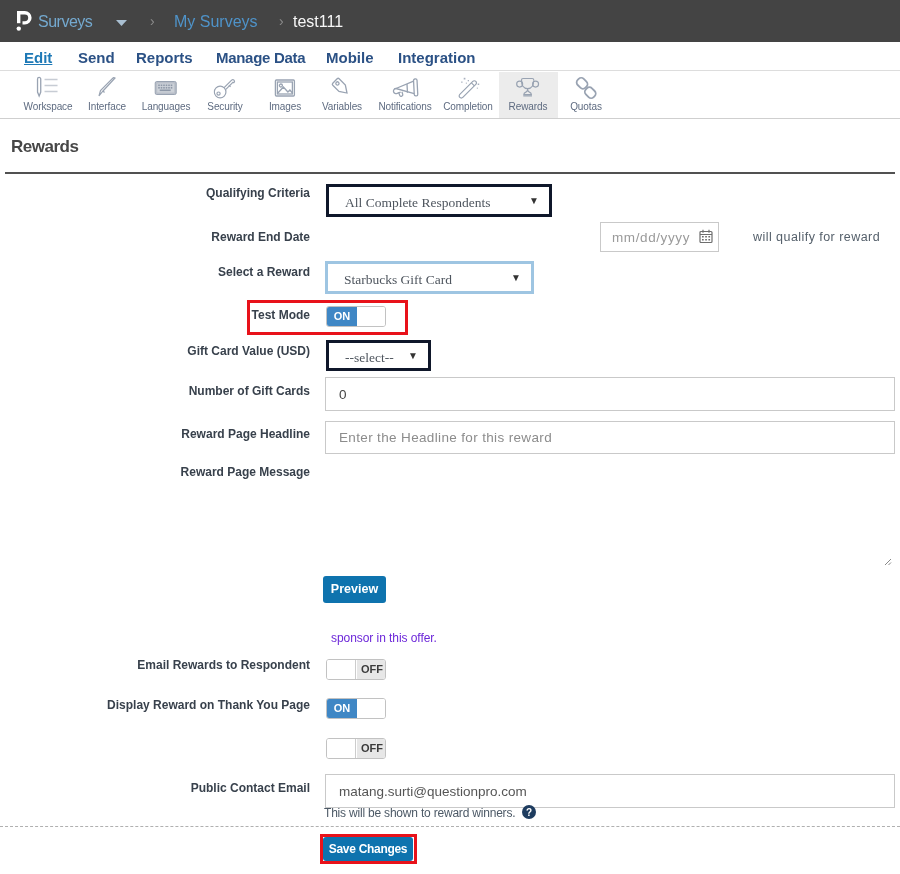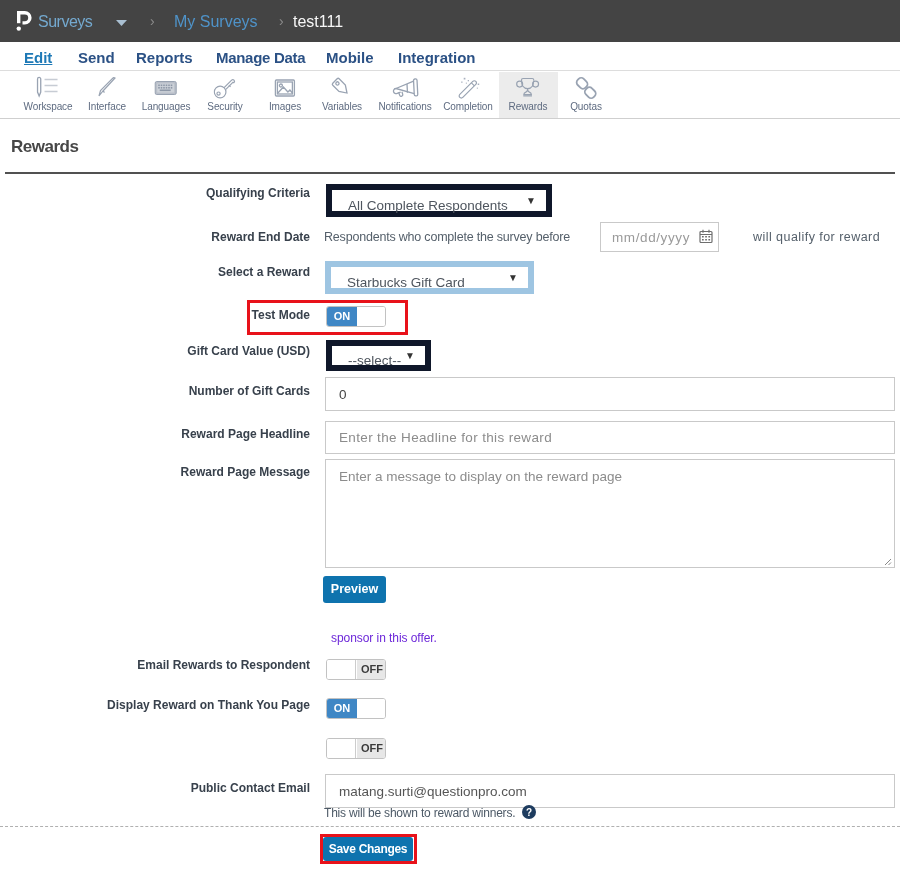--- a/index.html
+++ b/index.html
@@ -14,21 +14,21 @@
 
 .menu { position:absolute; top:49px; font-size:15px; font-weight:bold; color:#2b5185; white-space:nowrap; }
 
 #toolbar { position:absolute; left:0; top:43px; width:900px; height:75px; }
 .titem { position:absolute; top:33px; height:42px; text-align:center; transform:translateX(-50%); }
 .ticon { height:24px; display:block; margin:0 auto 1px auto; }
 .tlabel { font-size:10px; letter-spacing:-0.1px; color:#5e6b80; white-space:nowrap; display:block; }
 
 .flabel { position:absolute; right:590px; font-size:12px; font-weight:bold; color:#38414c; white-space:nowrap; line-height:14px; }
 .ctext { position:absolute; font-size:12.5px; color:#55606b; white-space:nowrap; line-height:15px; }
-.sel { position:absolute; border:6px solid #0f172a; background:#fff; font-size:13.5px; color:#4e555e; line-height:31px; padding-left:16px; }
+.sel { position:absolute; border:3px solid #0f172a; background:#fff; font-size:13.5px; color:#4e555e; line-height:31px; padding-left:16px;font-family:Liberation Serif, serif; }
 .sel .arr { position:absolute; right:10px; top:0; bottom:0; display:flex; align-items:center; font-size:10px; color:#333; }
 .inp { position:absolute; border:1px solid #c9c9c9; background:#fff; font-size:13.5px; padding-left:13px; display:flex; align-items:center; }
 .toggle { position:absolute; width:60px; height:21px; border:1px solid #c2c2c2; border-radius:3px; overflow:hidden; font-size:11px; font-weight:bold; }
 .toggle .half { position:absolute; top:0; width:29px; height:19px; text-align:center; line-height:19px; }
 .redbox { position:absolute; border:3px solid #e8121a; }
 .btn { position:absolute; background:#0e73ae; border-radius:3px; color:#fff; font-size:12.5px; font-weight:bold; text-align:center; }
 </style>
 </head>
 <body>
 <div id="page">
@@ -185,21 +185,20 @@
   </div>
   <div class="abs" style="left:0;top:118px;width:900px;height:1px;background:#cfcfcf"></div>
 
   <div class="abs" style="left:11px;top:137px;font-size:17px;font-weight:bold;letter-spacing:-0.5px;color:#474747">Rewards</div>
   <div class="abs" style="left:5px;top:172px;width:890px;height:2px;background:#515151"></div>
 
   <div class="flabel" style="top:186px">Qualifying Criteria</div>
   <div class="sel" style="left:326px;top:184px;width:226px;height:33px">All Complete Respondents<span class="arr">▼</span></div>
 
   <div class="flabel" style="top:230px">Reward End Date</div>
-  <div class="ctext" style="left:324px;top:230px;letter-spacing:-0.2px">Respondents who complete the survey before</div>
   <div class="inp" style="left:600px;top:222px;width:119px;height:30px;color:#9a9a9a;padding-left:11px;letter-spacing:0.6px">mm/dd/yyyy</div>
   <svg class="abs" style="left:699px;top:229px" width="14" height="15" viewBox="0 0 14 15">
     <g fill="none" stroke="#6e6e6e" stroke-width="1.2">
       <rect x="1" y="2.5" width="12" height="11" rx="1"></rect>
       <path d="M1 5.5 h12 M4 0.8 v3 M10 0.8 v3"></path>
     </g>
     <g fill="#6e6e6e">
       <rect x="3" y="7" width="1.7" height="1.5"></rect>
         <rect x="6.2" y="7" width="1.7" height="1.5"></rect>
         <rect x="9.4" y="7" width="1.7" height="1.5"></rect>
@@ -223,21 +222,20 @@
   <div class="flabel" style="top:344px">Gift Card Value (USD)</div>
   <div class="sel" style="left:326px;top:340px;width:105px;height:31px;line-height:29px">--select--<span class="arr">▼</span></div>
 
   <div class="flabel" style="top:384px">Number of Gift Cards</div>
   <div class="inp" style="left:325px;top:377px;width:570px;height:34px;color:#444">0</div>
 
   <div class="flabel" style="top:427px">Reward Page Headline</div>
   <div class="inp" style="left:325px;top:421px;width:570px;height:33px;color:#8c8c8c;letter-spacing:0.35px">Enter the Headline for this reward</div>
 
   <div class="flabel" style="top:465px">Reward Page Message</div>
-  <div class="inp" style="left:325px;top:459px;width:570px;height:109px;color:#8c8c8c;align-items:flex-start;padding-top:9px">Enter a message to display on the reward page</div>
   <svg class="abs" style="left:884px;top:558px" width="8" height="8" viewBox="0 0 8 8">
       <path d="M7 1 L1 7 M7 4.5 L4.5 7" stroke="#888" stroke-width="1"></path>
     </svg>
 
   <div class="btn" style="left:323px;top:576px;width:63px;height:27px;line-height:27px">Preview</div>
 
   <div class="ctext" style="left:331px;top:631px;color:#6d28d9;font-size:12px;letter-spacing:-0.06px">sponsor in this offer.</div>
 
   <div class="flabel" style="top:658px">Email Rewards to Respondent</div>
   <div class="toggle" style="left:326px;top:659px">

